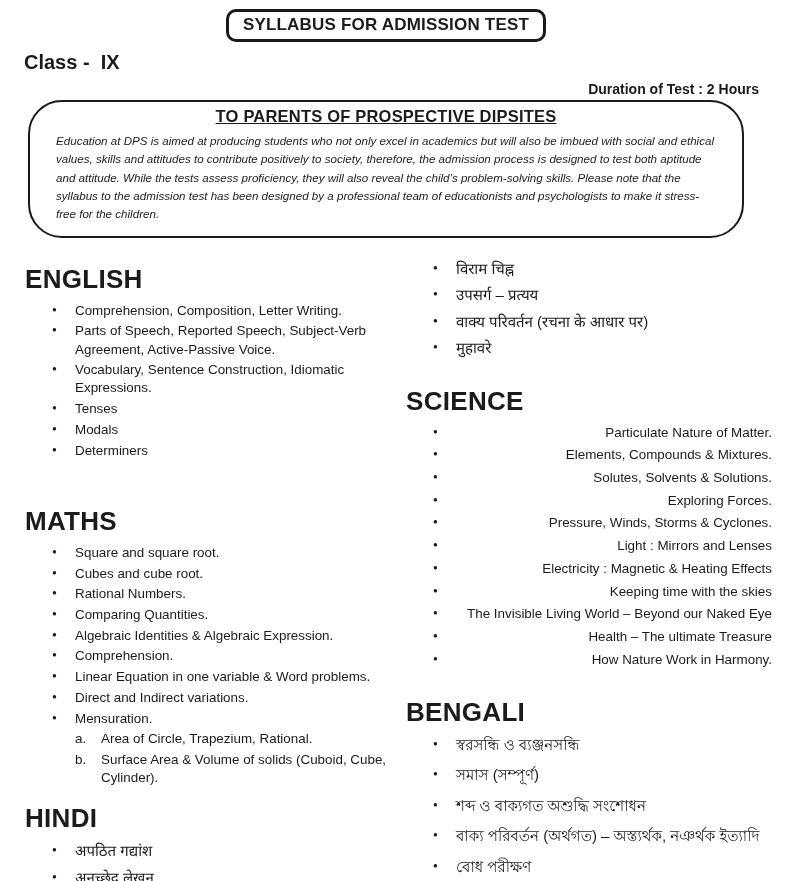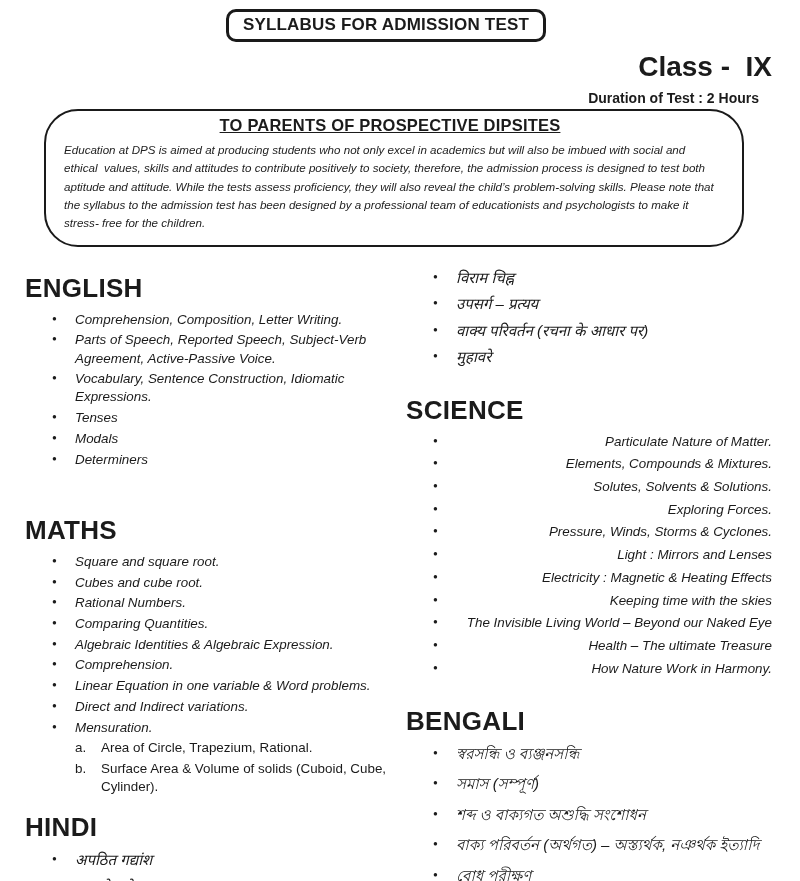--- a/index.html
+++ b/index.html
@@ -19,41 +19,41 @@
     display: inline-block;
     border: 3px solid #1a1a1a;
     border-radius: 10px;
     padding: 3px 14px 4px;
     font-size: 17px;
     font-weight: bold;
     letter-spacing: 0.2px;
     white-space: pre;
   }
   .class-title {
-    text-align: right;
-    font-size: 28px;
+    text-align: left;
+    font-size: 20px;
     font-weight: bold;
     margin-top: 9px;
     white-space: pre;
     margin-left: 24px;
   }
   .duration {
     text-align: right;
     font-weight: bold;
     font-size: 14px;
     padding-right: 13px;
     margin-top: 7px;
   }
 
   
   .notice {
-    margin: 3px 28px 0 44px;
+    margin: 3px 28px 0 28px;
     border: 2.5px solid #1a1a1a;
     border-radius: 34px;
-    padding: 5px 26px 12px 18px;
+    padding: 5px 26px 12px 26px;
   }
   .notice-title {
     text-align: center;
     font-weight: bold;
     font-size: 16.5px;
     text-decoration: underline;
     letter-spacing: 0.2px;
   }
   .notice-body {
     font-style: italic;
@@ -73,21 +73,20 @@
     font-size: 26px;
     font-weight: bold;
     letter-spacing: 0.3px;
     margin: 0;
   }
 
   ul.bullets {
     list-style: none;
     margin: 7px 0 0 0;
     padding: 0 0 0 27px;
-    font-style: italic;
   }
   ul.bullets li {
     position: relative;
     padding-left: 23px;
     margin-bottom: 2.5px;
     font-size: 13.4px;
     line-height: 1.36;
   }
   ul.bullets li::before {
     content: "\25CF";

